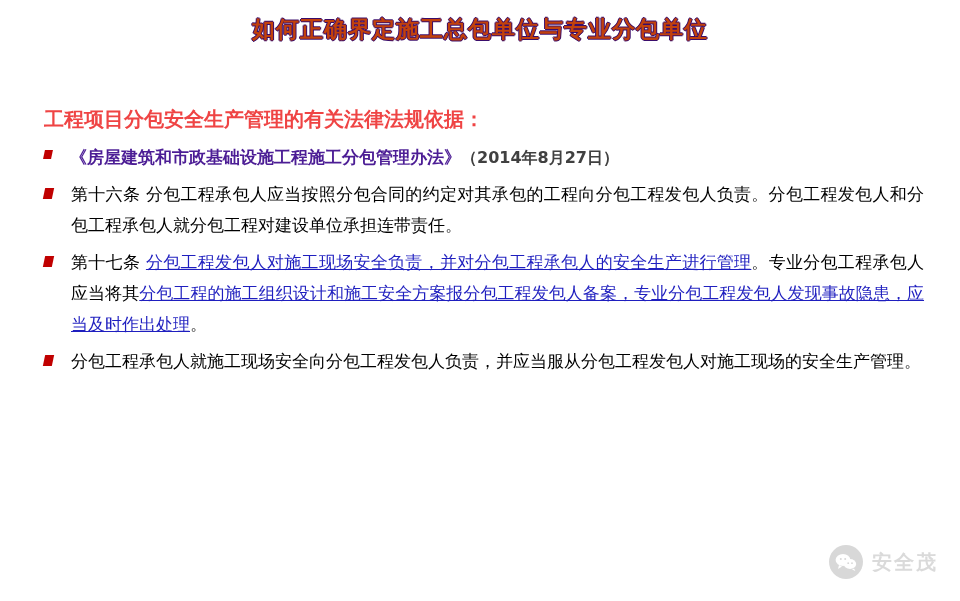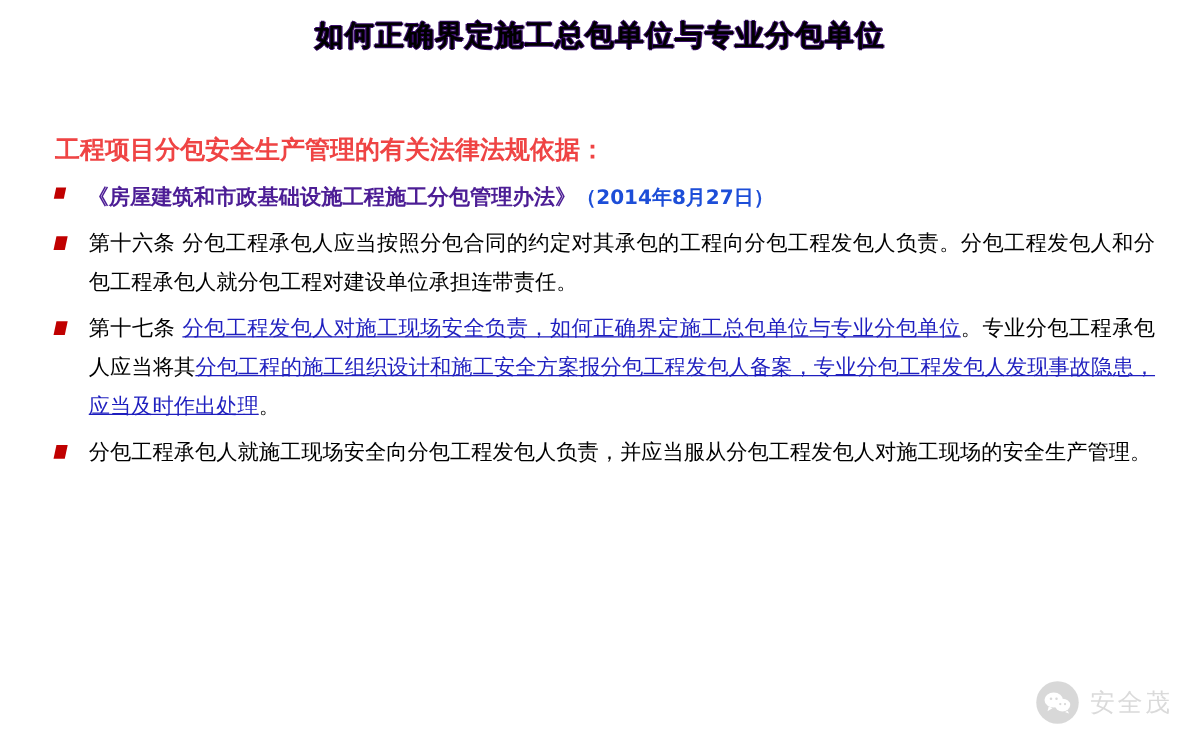--- a/index.html
+++ b/index.html
@@ -26,21 +26,21 @@
   .title-block {
     position: absolute;
     top: 12px;
     left: 0;
     width: 960px;
     text-align: center;
   }
   .title-line {
     font-size: 23px;
     font-weight: bold;
-    color: #000000;
+    color: #c2410c;
     letter-spacing: 1px;
     line-height: 34px;
     font-family: "DejaVu Sans", "Liberation Sans", sans-serif;
     text-shadow:
        1px 0 0 #3a0d6b,
       -1px 0 0 #3a0d6b,
        0 1px 0 #3a0d6b,
        0 -1px 0 #3a0d6b;
   }
 
@@ -86,37 +86,38 @@
     color: #000000;
     font-family: "DejaVu Sans", "Liberation Sans", sans-serif;
     text-align: justify;
   }
   .law-title {
     color: #4c1d95;
     font-weight: bold;
     font-size: 17px;
   }
   .law-date {
-    color: #1d4ed8;
+    color: #404040;
     font-weight: bold;
     font-size: 16px;
   }
   .em-blue {
     color: #1f1fbf;
     text-decoration: underline;
   }
 
   
   .wm {
     position: absolute;
     right: 22px;
     bottom: 22px;
     display: flex;
     align-items: center;
     opacity: 0.55;
+    font-weight: bold;
   }
   .wm-circle {
     width: 34px;
     height: 34px;
     border-radius: 50%;
     background: #b9b9b9;
     display: flex;
     align-items: center;
     justify-content: center;
     margin-right: 9px;
@@ -150,21 +151,21 @@
     </div>
 
     <div class="bullet-row">
       <span class="bullet-mark"></span>
       <div class="bullet-text">第十六条  分包工程承包人应当按照分包合同的约定对其承包的工程向分包工程发包人负责。分包工程发包人和分包工程承包人就分包工程对建设单位承担连带责任。</div>
     </div>
 
     <div class="bullet-row">
       <span class="bullet-mark"></span>
       <div class="bullet-text">
-        <span>第十七条  </span><span class="em-blue">分包工程发包人对施工现场安全负责，如何正确界定施工总包单位与专业分包单位</span><span>。专业分包工程承包人应当将其</span><span class="em-blue">分包工程的施工组织设计和施工安全方案报分包工程发包人备案，专业分包工程发包人发现事故隐患，应当及时作出处理</span><span>。</span>
+        <span>第十七条  </span><span class="em-blue">分包工程发包人对施工现场安全负责，并对分包工程承包人的安全生产进行管理</span><span>。专业分包工程承包人应当将其</span><span class="em-blue">分包工程的施工组织设计和施工安全方案报分包工程发包人备案，专业分包工程发包人发现事故隐患，应当及时作出处理</span><span>。</span>
       </div>
     </div>
 
     <div class="bullet-row">
       <span class="bullet-mark"></span>
       <div class="bullet-text">分包工程承包人就施工现场安全向分包工程发包人负责，并应当服从分包工程发包人对施工现场的安全生产管理。</div>
     </div>
 
   </div>
 

